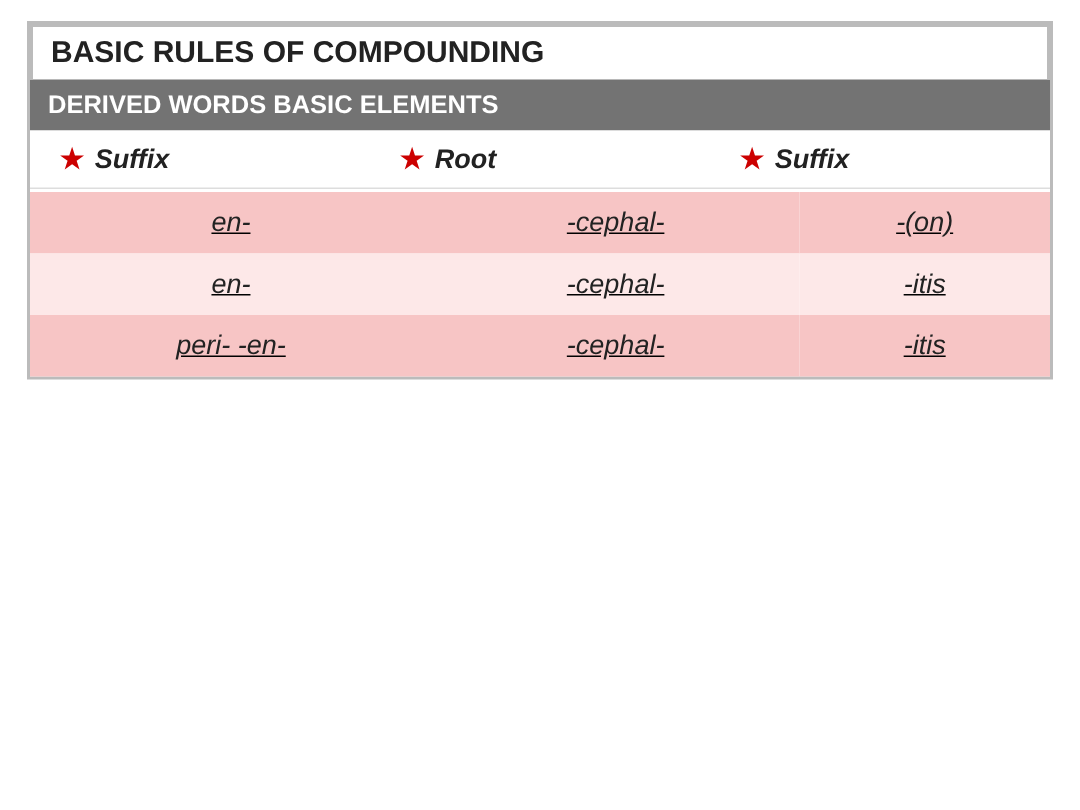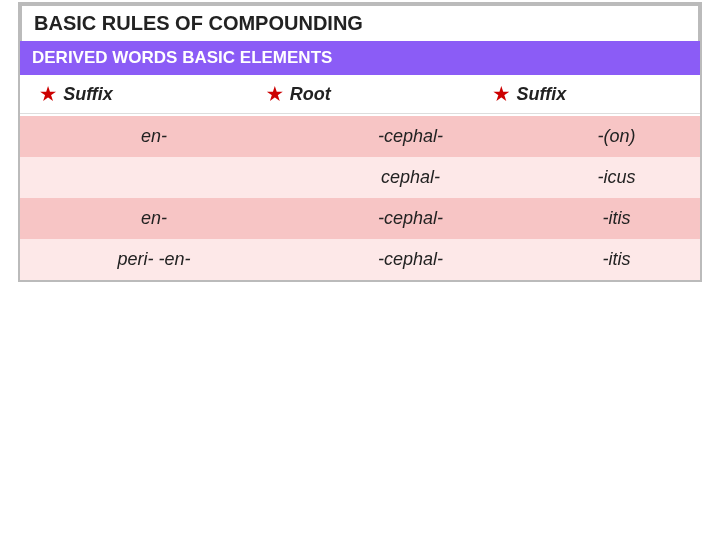--- a/index.html
+++ b/index.html
@@ -7,35 +7,35 @@
       width: 720px;
       height: 540px;
       background: #fff;
       font-family: Arial, sans-serif;
       overflow: hidden;
     }
     .page {
       width: 720px;
       height: 540px;
       background: #fff;
-      padding: 2px 18px 0 18px;
+      padding: 14px 18px 0 18px;
     }
     .main-title {
       font-size: 20px;
       font-weight: bold;
       color: #222;
       border: 2px solid #bbb;
       padding: 6px 12px;
       margin-bottom: 0;
       display: inline-block;
       width: 100%;
       border-bottom: none;
     }
     .subtitle-bar {
-      background: #8b5cf6;
+      background: #737373;
       color: #fff;
       font-size: 17px;
       font-weight: bold;
       padding: 7px 12px;
       margin-bottom: 0;
       width: 100%;
     }
     .header-row {
       display: flex;
       width: 100%;
@@ -56,20 +56,21 @@
     }
     .star-icon {
       color: #c00;
       font-size: 18px;
       font-style: normal;
     }
     .table-area {
       width: 100%;
       margin-top: 2px;
       border-collapse: collapse;
+      text-decoration: underline;
     }
     .table-area tr:nth-child(odd) td {
       background: #f7c5c5;
     }
     .table-area tr:nth-child(even) td {
       background: #fde8e8;
     }
     .table-area td {
       text-align: center;
       font-style: italic;
@@ -105,25 +106,20 @@
       </div>
     </div>
     <table class="table-area">
       <tbody id="table-body">
           <tr>
             <td>en-</td>
             <td>-cephal-</td>
             <td>-(on)</td>
           </tr>
           <tr>
-            <td></td>
-            <td>cephal-</td>
-            <td>-icus</td>
-          </tr>
-          <tr>
             <td>en-</td>
             <td>-cephal-</td>
             <td>-itis</td>
           </tr>
           <tr>
             <td>peri- -en-</td>
             <td>-cephal-</td>
             <td>-itis</td>
           </tr>
         </tbody>

